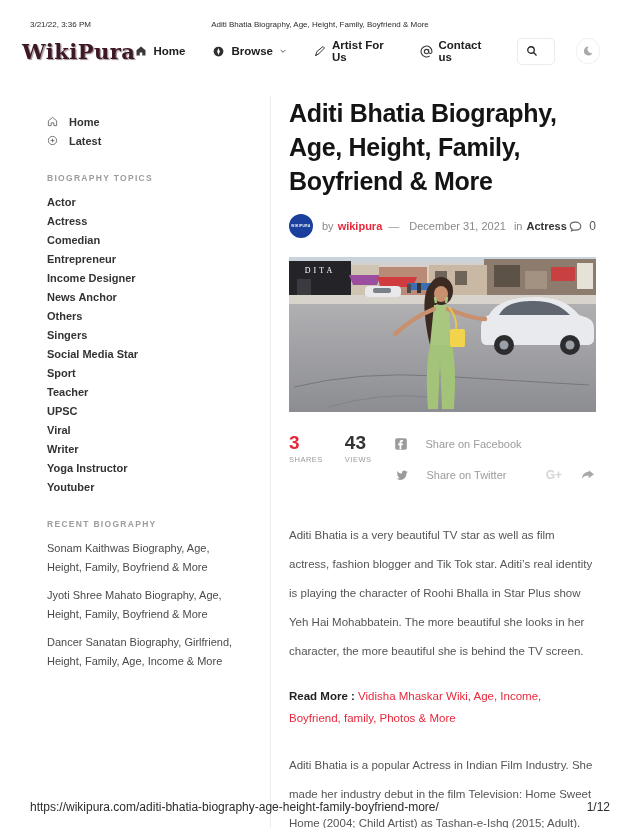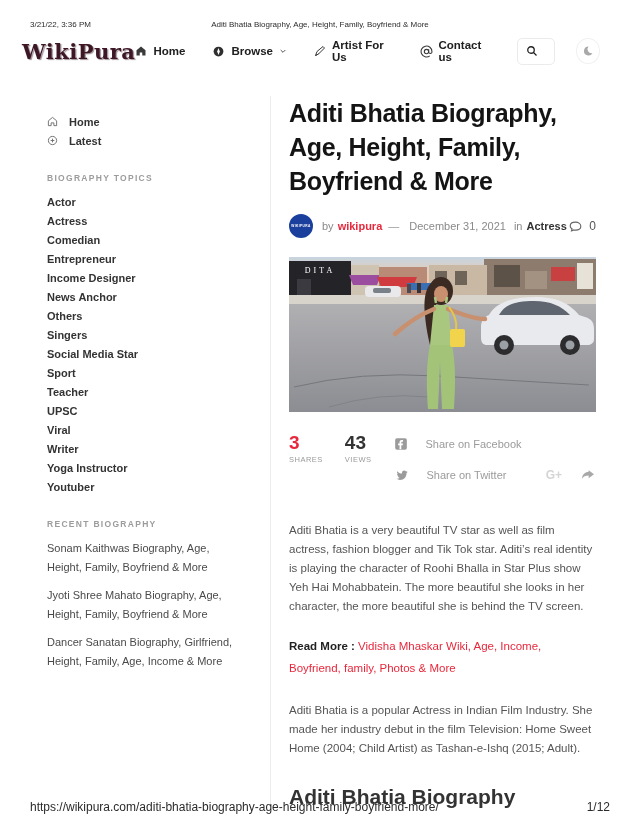--- a/index.html
+++ b/index.html
@@ -52,21 +52,21 @@
   .stats-row { margin-top:21px; display:flex; align-items:flex-start; }
   .stat { text-align:left; margin-right:22px; }
   .stat .num { font-size:19px; font-weight:700; color:#333; line-height:20px; }
   .stat .num.red { color:#e8283c; }
   .stat .lbl { font-size:7.5px; color:#9b9b9b; letter-spacing:.5px; margin-top:2px; }
   .share-col { margin-left:auto; width:205px; padding-top:4px; }
   .share-row { display:flex; align-items:center; gap:18px; font-size:11px; color:#9b9b9b; margin-bottom:16px; }
   .share-row .spacer { flex:1; }
   .gplus { color:#d4d4d4; font-weight:700; font-size:12px; }
 
-  .para { margin-top:22px; font-size:11.5px; line-height:19px; color:#555; }
+  .para { margin-top:22px; font-size:11.5px; line-height:29px; color:#555; }
   .readmore { margin-top:20px; font-size:11.5px; line-height:21.5px; }
   .readmore strong { color:#222; font-weight:700; }
   .readmore a { color:#e8283c; }
   .section-h2 { margin-top:27px; font-size:21px; font-weight:700; color:#333; }
 </style>
 </head>
 <body>
 
 <div class="print-top">
   <span class="stamp">3/21/22, 3:36 PM</span>

